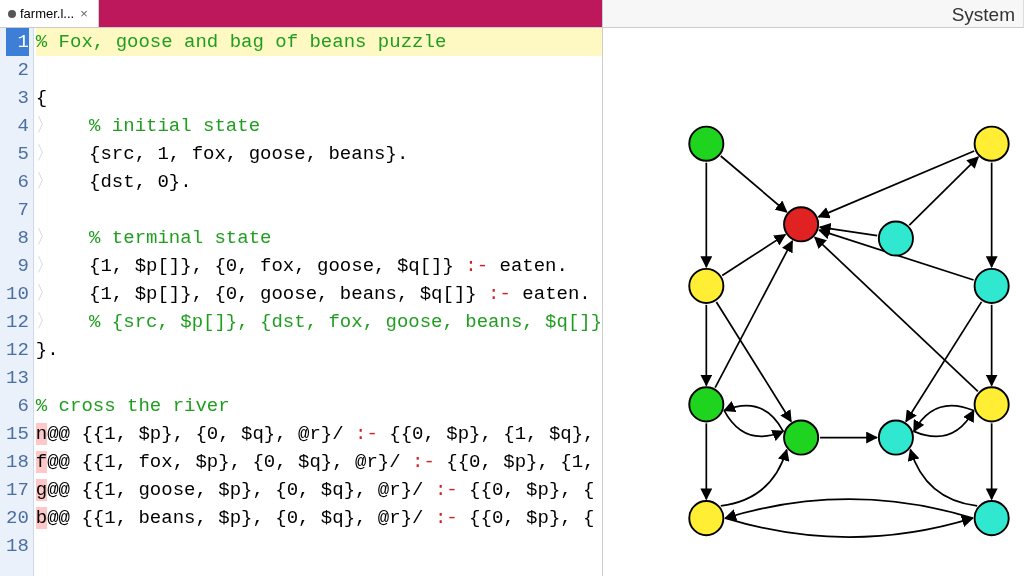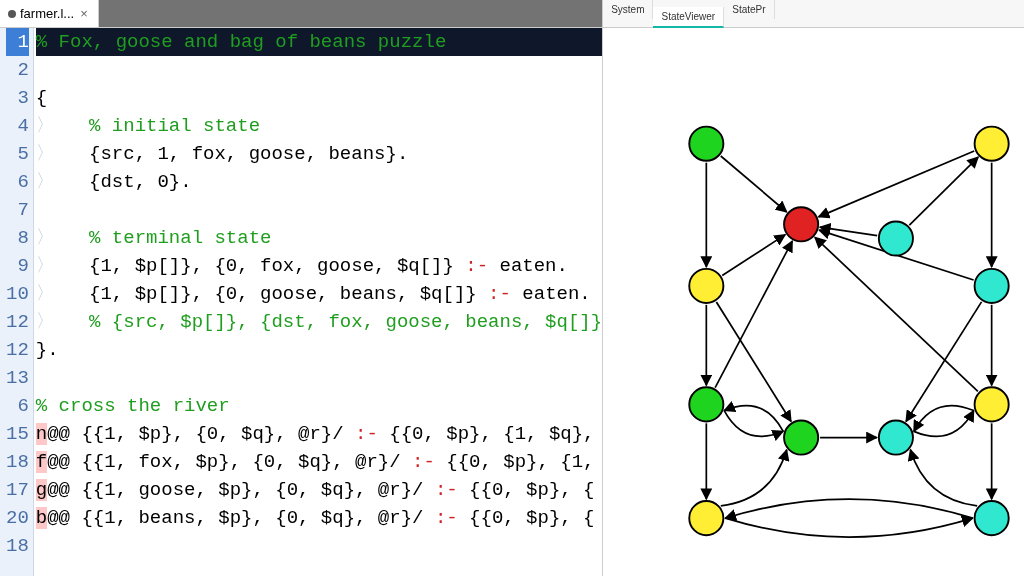--- a/index.html
+++ b/index.html
@@ -1,35 +1,35 @@
 <!DOCTYPE html>
 <html><head>
 <meta charset="utf-8">
 <style>
   * { box-sizing: border-box; margin: 0; padding: 0; }
   html, body { width: 1024px; height: 576px; overflow: hidden; font-family: "Segoe UI", Arial, sans-serif; background: #fff; }
   .root { display: flex; width: 100%; height: 100%; }
   .left { flex: 0 0 580px; display: flex; flex-direction: column; border-right: 1px solid #ccc; }
   .right { flex: 1; display: flex; flex-direction: column; }
-  .file-tabs { height: 28px; display: flex; align-items: stretch; background: #737373; border-bottom: 1px solid #ccc; }
+  .file-tabs { height: 28px; display: flex; align-items: stretch; background: #be185d; border-bottom: 1px solid #ccc; }
   .file-tab { display: flex; align-items: center; padding: 0 8px; background: #fff; border-right: 1px solid #ccc; font-size: 13px; gap: 4px; position: relative; }
   .file-tab .dot { width: 8px; height: 8px; border-radius: 50%; background: #555; display: inline-block; }
   .file-tab .close { font-size: 13px; color: #666; padding: 0 2px; }
   .editor { flex: 1; display: flex; font-family: Consolas, "Courier New", monospace; font-size: 19px; line-height: 28px; overflow: hidden; }
   .gutter { background: #eaf1fb; color: #4a6fa5; text-align: right; padding: 0 4px 0 6px; user-select: none; border-right: 1px solid #d0d8e6; }
   .gutter div { height: 28px; }
   .gutter .current { background: #3d7fd6; color: #fff; }
   .code { flex: 1; white-space: pre; overflow: hidden; padding-left: 2px; }
   .line { height: 28px; }
-  .line.current-line { background: #0f172a; }
+  .line.current-line { background: #fef9c3; }
   .indent-guide { color: #c8d2e4; }
   .comment { color: #1f9e1f; }
   .op { color: #d02424; }
   .err-mark { background: #ffc8c8; }
-  .right-tabs { height: 28px; display: flex; align-items: flex-start; border-bottom: 1px solid #ccc; font-size: 10px; background: #f7f7f7; }
+  .right-tabs { height: 28px; display: flex; align-items: flex-end; border-bottom: 1px solid #ccc; font-size: 19px; background: #f7f7f7; flex-direction: column; }
   .right-tab { padding: 4px 8px; border-right: 1px solid #ddd; color: #333; white-space: nowrap; }
   .right-tab.active { background: #fff; border-bottom: 2px solid #14b8a6; position: relative; top: 7px; font-weight: 500; }
   .graph-area { flex: 1; position: relative; background: #fff; }
   .graph-area svg { width: 100%; height: 100%; }
 </style>
 </head>
 <body>
 
 <div class="root">
   <div class="left">

